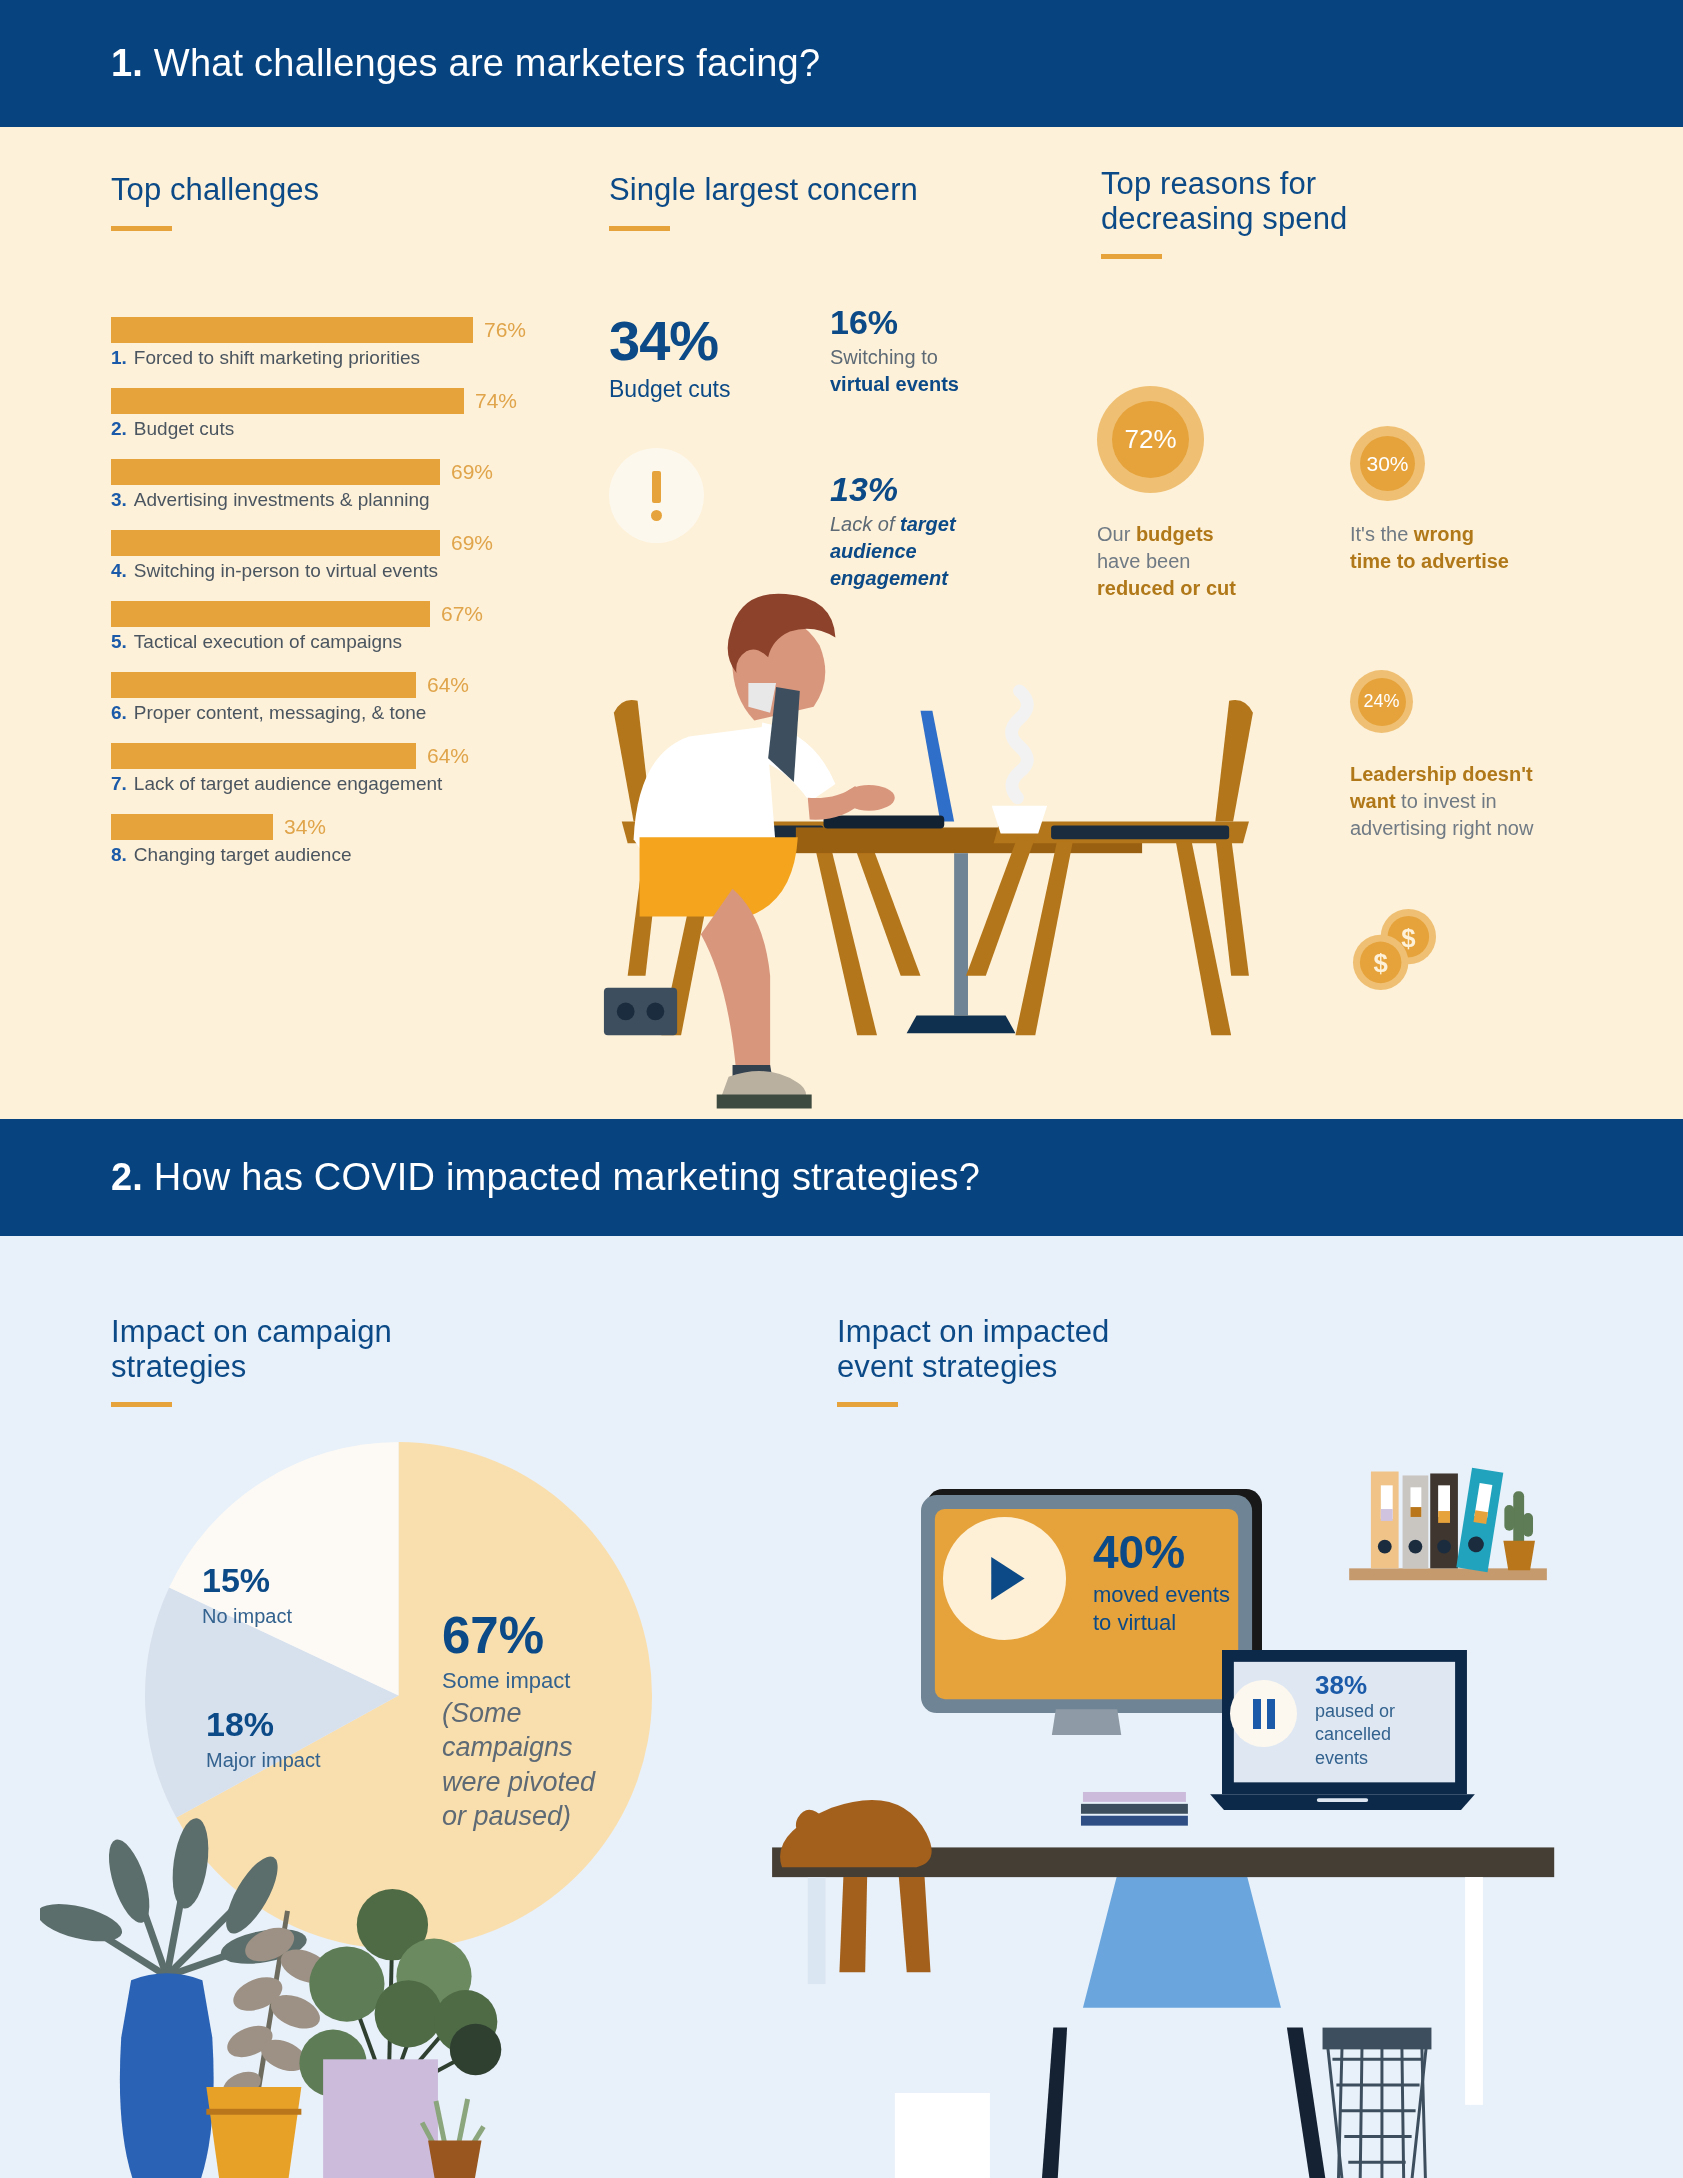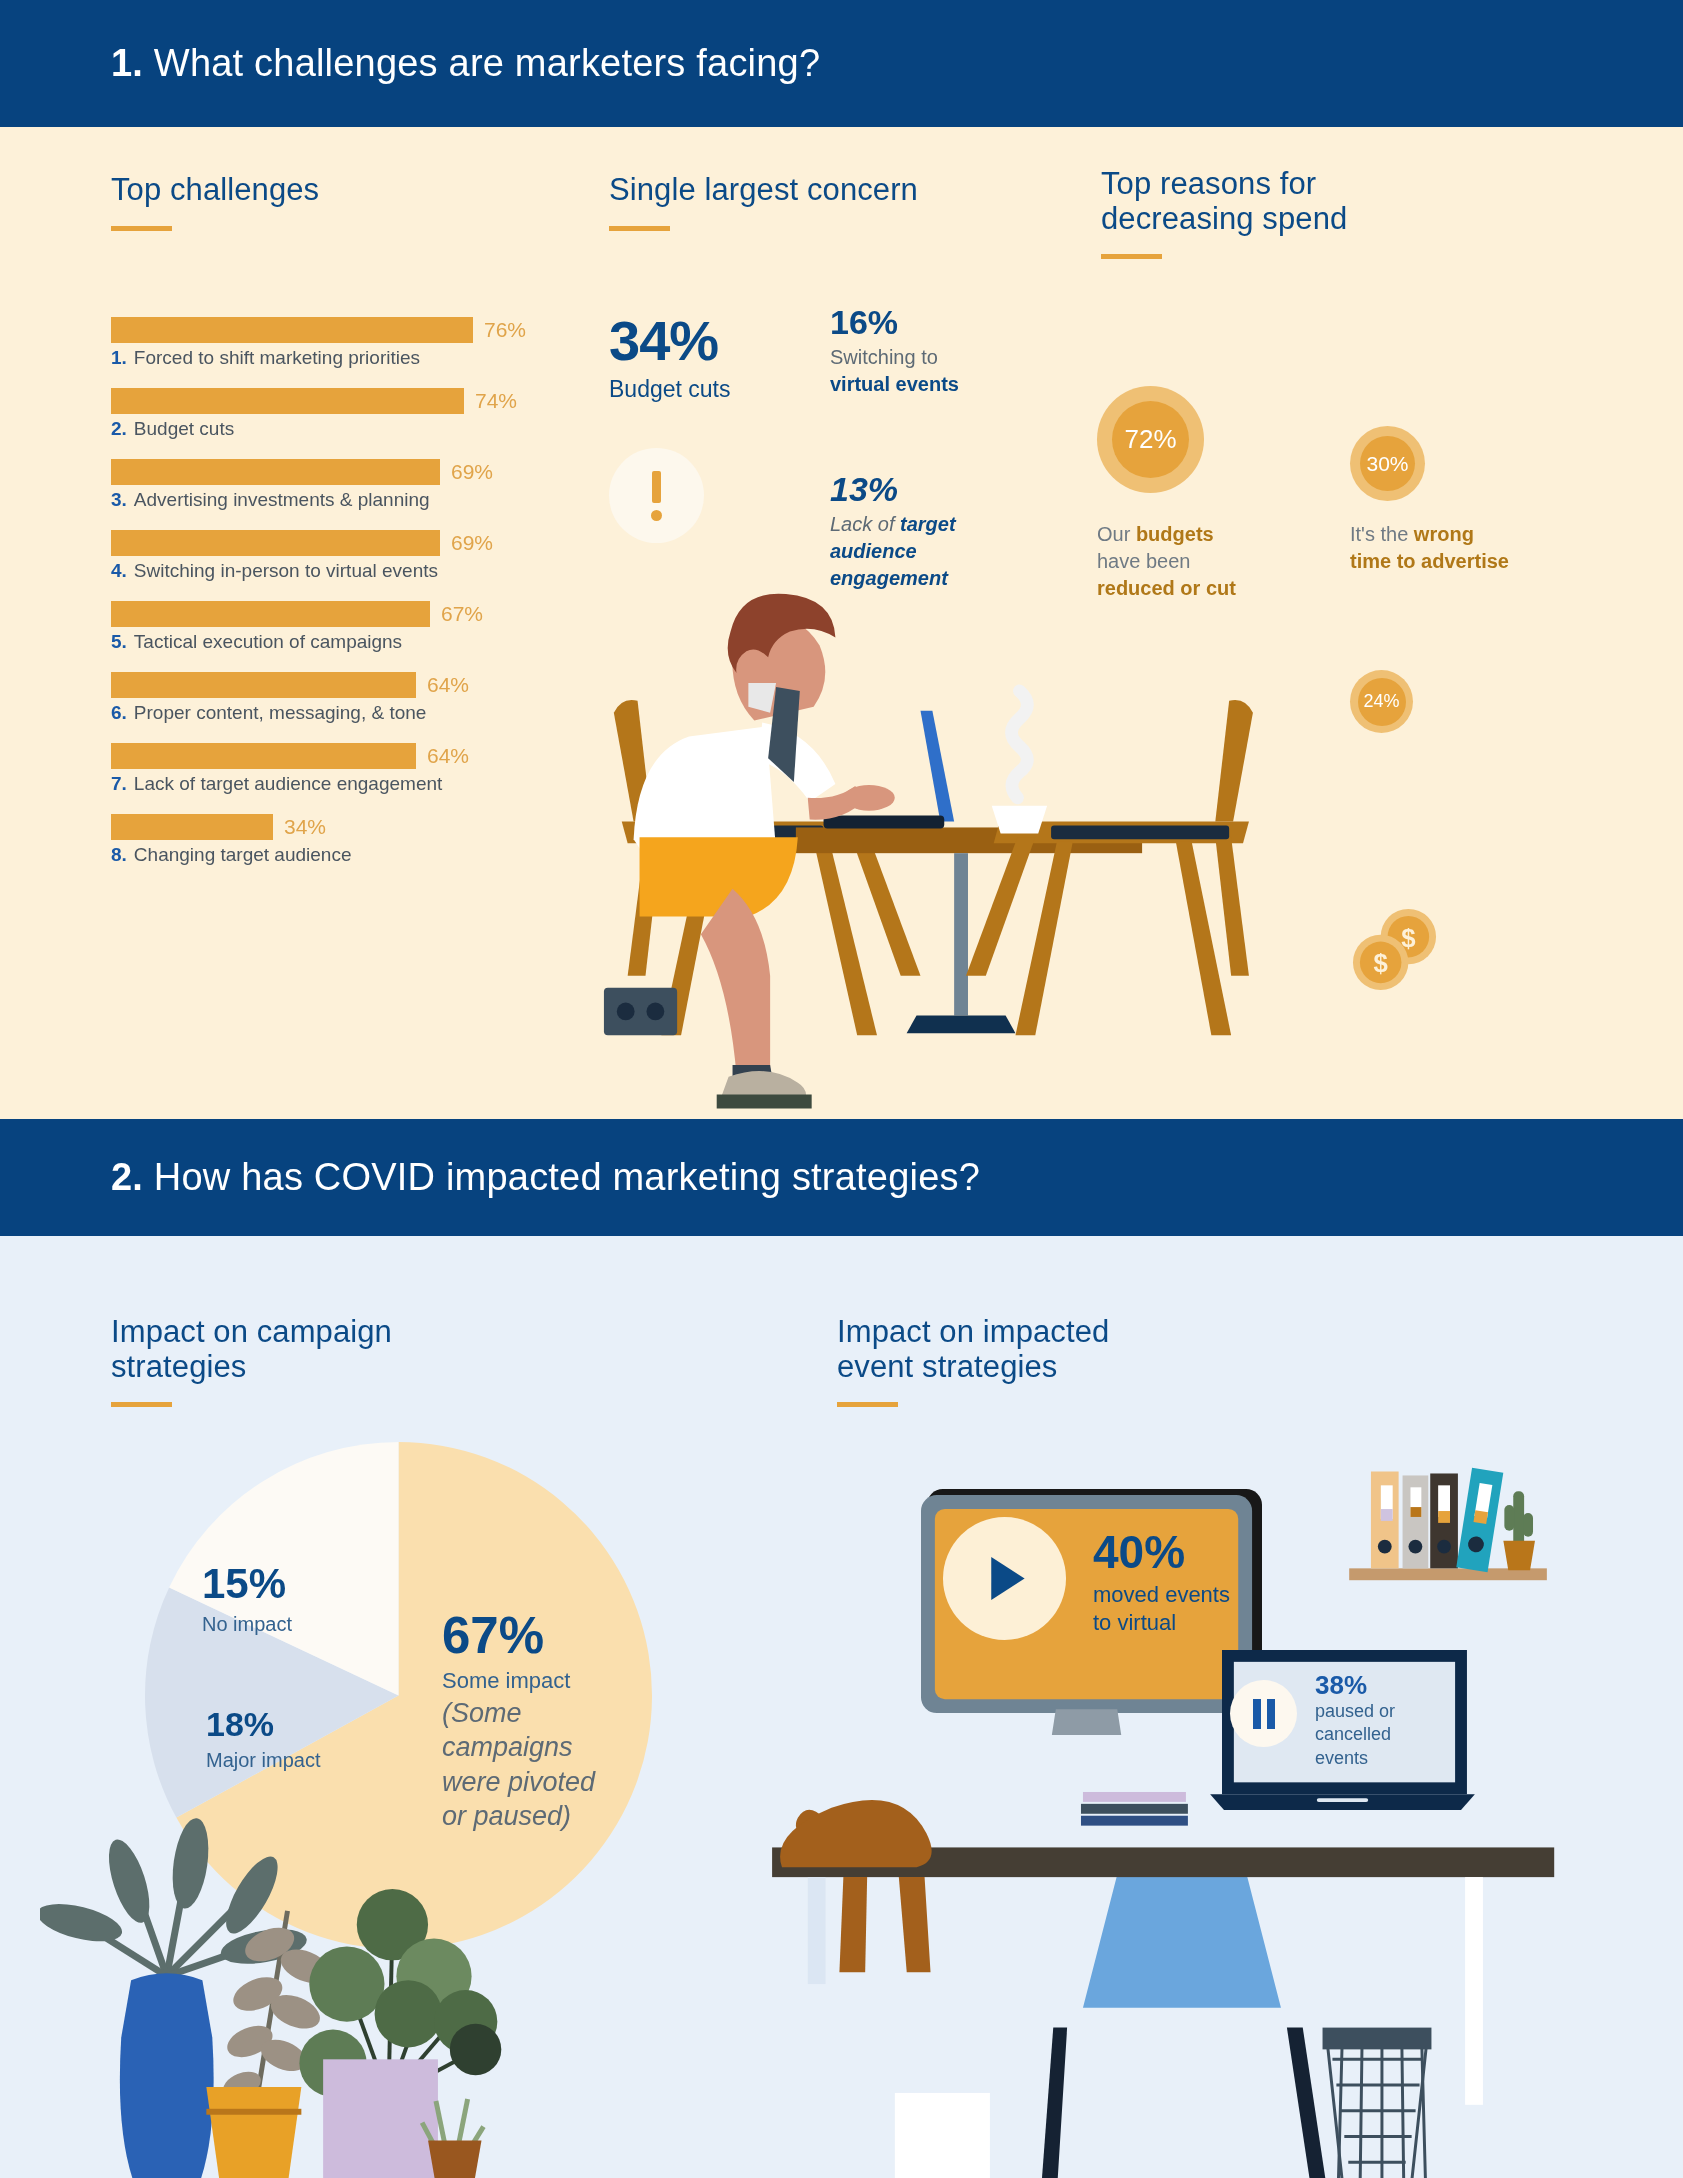--- a/index.html
+++ b/index.html
@@ -213,20 +213,23 @@
       <div class="bubble-inner" style="width:55px;height:55px;font-size:21px;">30%</div>
     </div>
     <div class="abs spend-cap" style="left:1350px;top:394px;width:208px;">
       <span>It's the </span><b>wrong</b><br>
       <b>time to advertise</b>
     </div>
 
     <div class="abs bubble-outer" style="left:1350px;top:543px;width:63px;height:63px;">
       <div class="bubble-inner" style="width:48px;height:48px;font-size:18px;">24%</div>
     </div>
+    <div class="abs spend-cap" style="left:1350px;top:634px;width:213px;">
+      <b>Leadership doesn't want</b><span> to invest in advertising right now</span>
+    </div>
 
     <div class="abs" style="left:1341px;top:780px;">
       <svg width="109" height="89" viewBox="0 0 110 90">
         <circle cx="68" cy="30" r="28" fill="#efc074"></circle>
         <circle cx="68" cy="30" r="21" fill="#e6a33c"></circle>
         <text x="68" y="40" font-size="26" font-family="Liberation Sans, sans-serif" fill="#fdf1d9" text-anchor="middle" font-weight="700">$</text>
         <circle cx="40" cy="56" r="28" fill="#efc074"></circle>
         <circle cx="40" cy="56" r="21" fill="#e6a33c"></circle>
         <text x="40" y="66" font-size="26" font-family="Liberation Sans, sans-serif" fill="#fdf1d9" text-anchor="middle" font-weight="700">$</text>
       </svg>
@@ -306,21 +309,21 @@
           <path d="M256,256 L256,0 A256,256 0 1 1 31.665489908770923,379.3289405700391 Z" fill="#fadfae"></path>
           <path d="M256,256 L31.665489908770923,379.3289405700391 A256,256 0 0 1 24.364274568699017,147.0005013593414 Z" fill="#d7e0ed"></path>
           <path d="M256,256 L24.364274568699017,147.0005013593414 A256,256 0 0 1 255.99999999999994,0 Z" fill="#fdfaf5"></path>
         </svg>
         <div class="abs" style="left: 297px; top: 168px; width: 173px;">
           <div class="pie-lab-pct" style="font-size: 51px;">67%</div>
           <div class="pie-lab-txt" style="font-size: 22px; margin-top: 6px;">Some impact</div>
           <div class="pie-note" style="font-size: 27px; line-height: 1.28;">(Some campaigns were pivoted or paused)</div>
         </div>
         <div class="abs" style="left: 57px; top: 121px; width: 129px;">
-          <div class="pie-lab-pct" style="font-size: 42px;">15%</div>
+          <div class="pie-lab-pct" style="font-size: 34px;">15%</div>
           <div class="pie-lab-txt" style="font-size: 20px; margin-top: 6px;">No impact</div>
         </div>
         <div class="abs" style="left: 61px; top: 265px; width: 129px;">
           <div class="pie-lab-pct" style="font-size: 34px;">18%</div>
           <div class="pie-lab-txt" style="font-size: 20px; margin-top: 6px;">Major impact</div>
         </div>
       </div>
 
     <div class="abs" style="left:40px;top:564px;">
       <svg width="495" height="386" viewBox="0 0 500 390">

